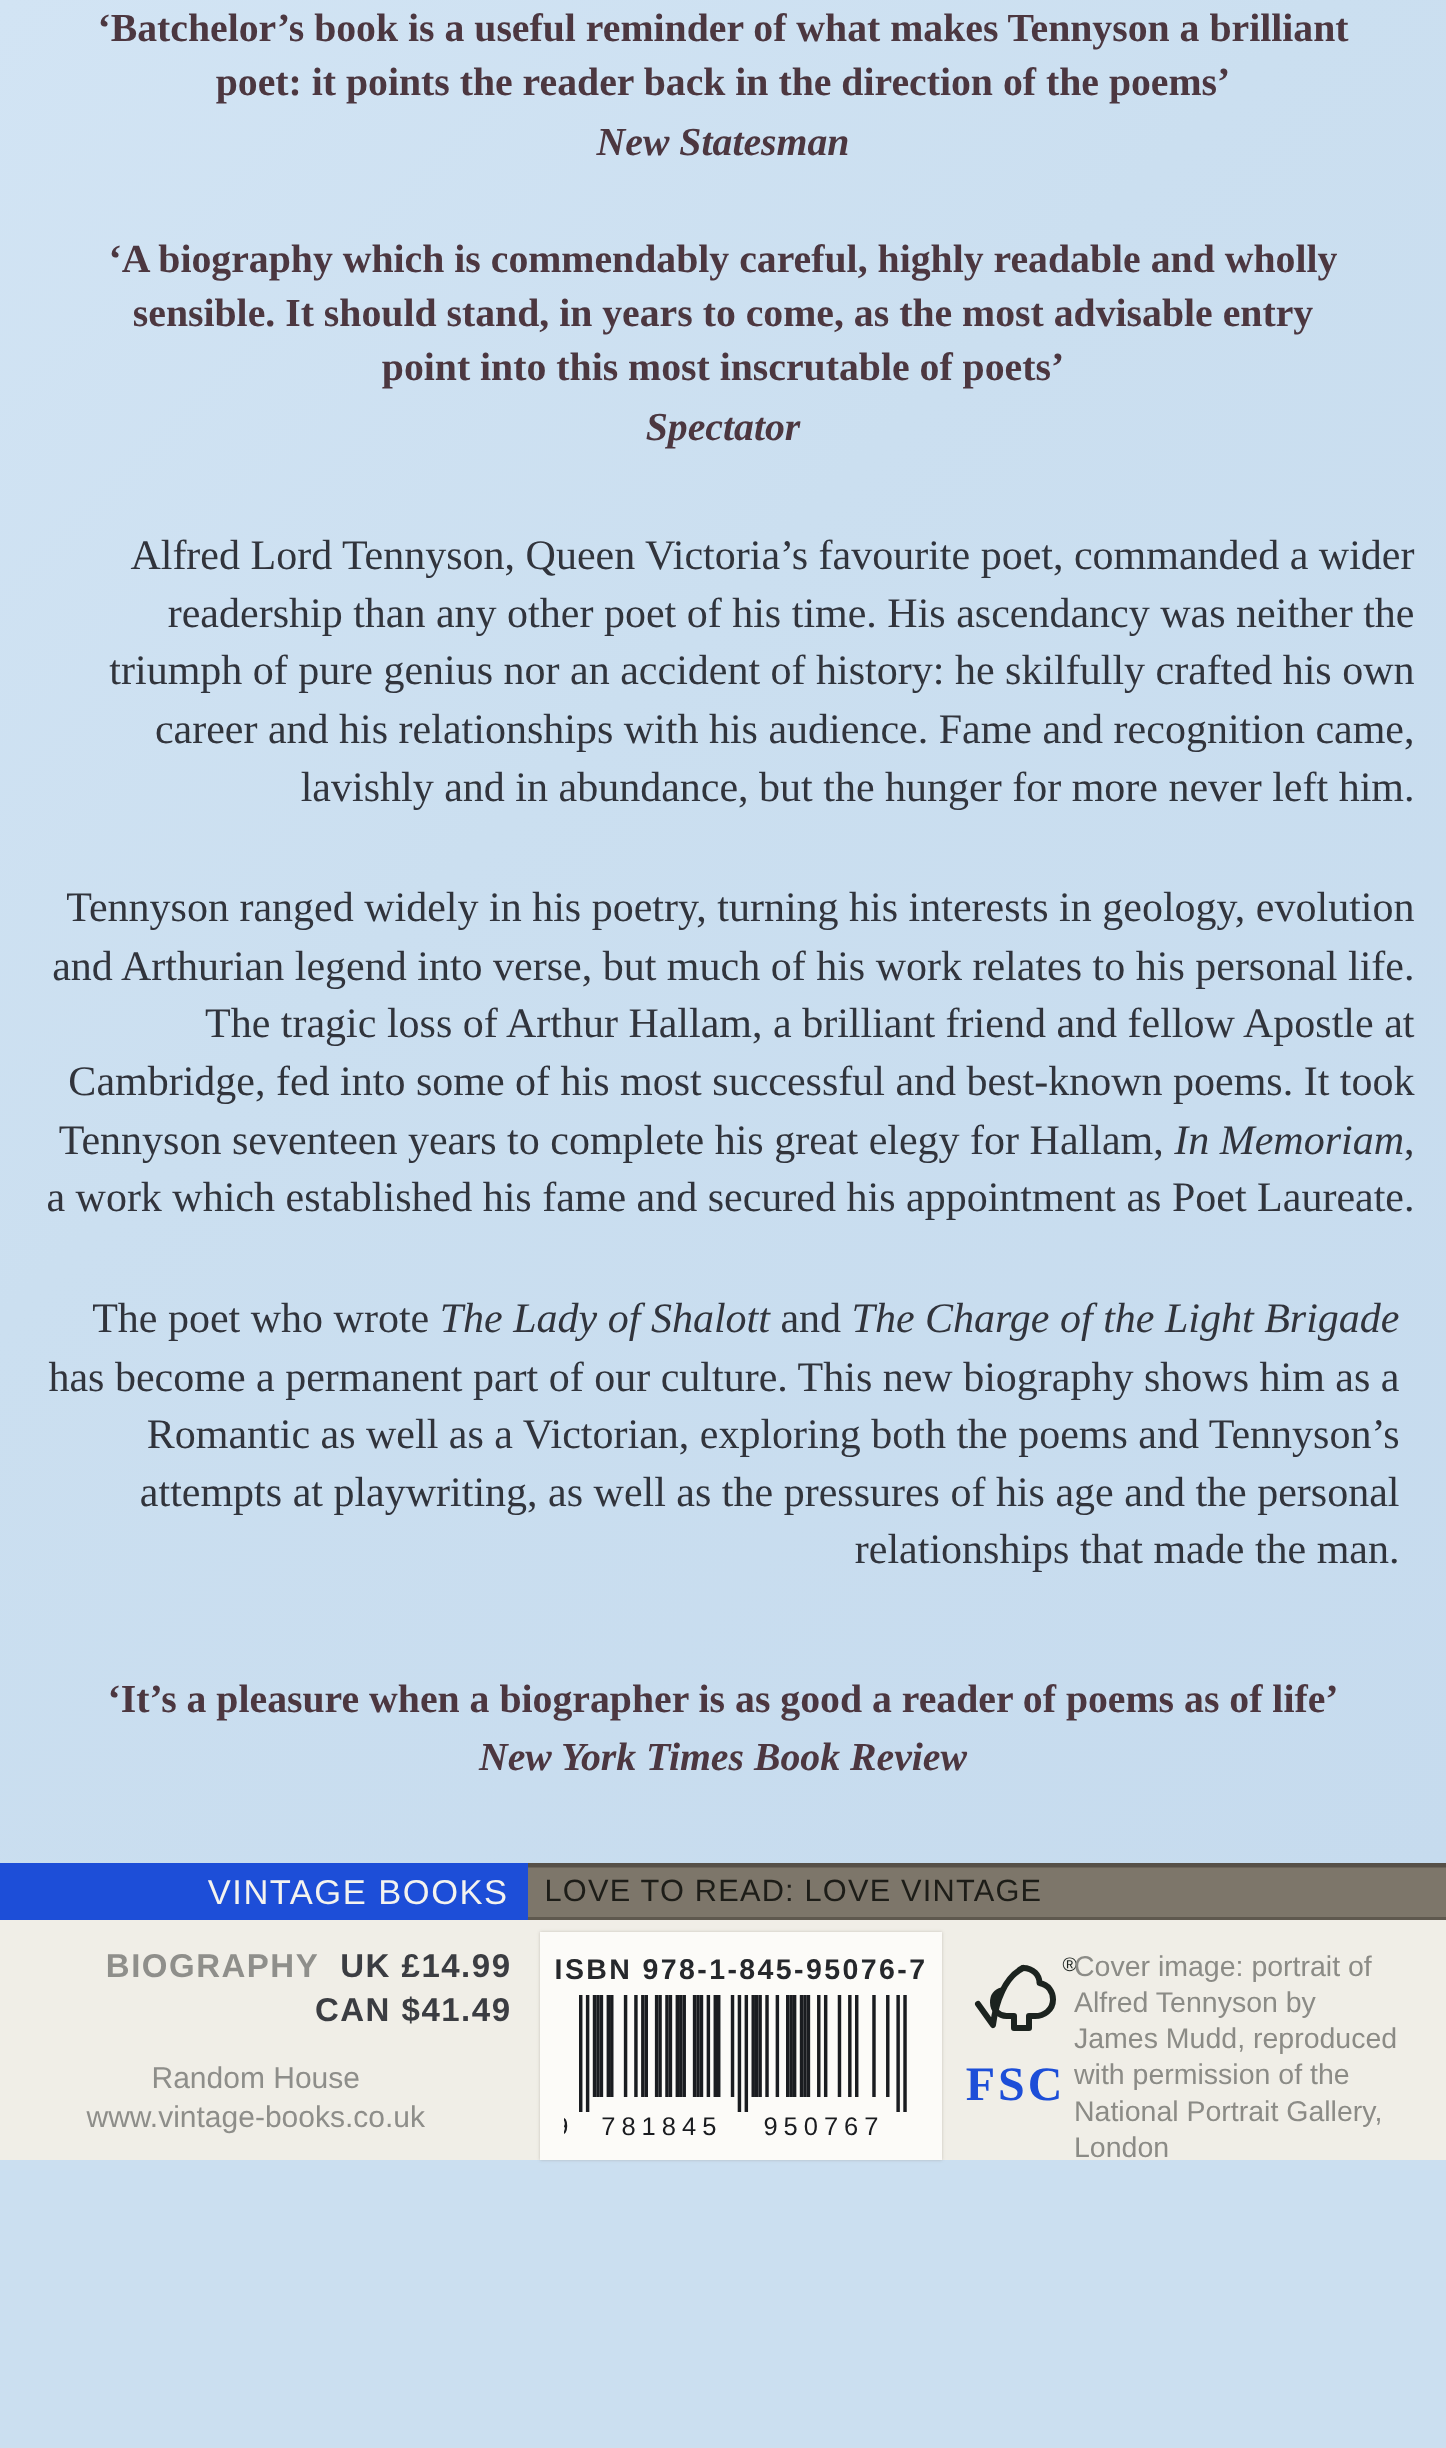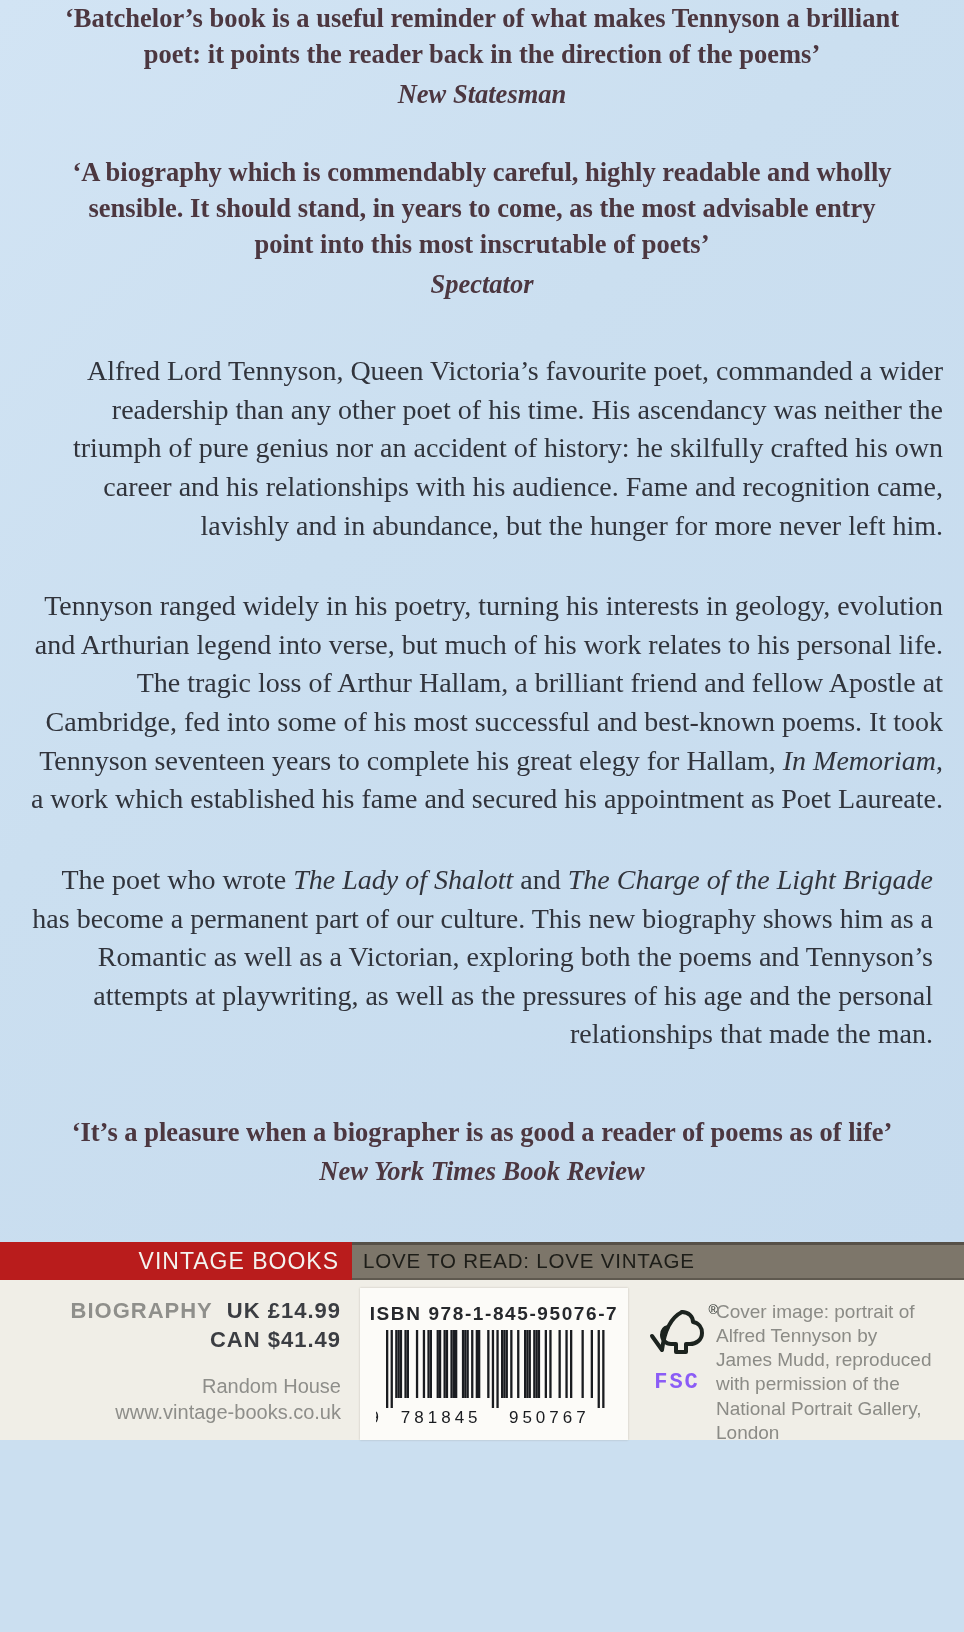--- a/index.html
+++ b/index.html
@@ -23,54 +23,54 @@
     color:#31343c;font-size:28px;line-height:1.38;font-weight:normal;
     max-width:922px;margin:12px auto 42px;text-align:right;
   }
   .para .it{font-style:italic;}
   .p3{max-width:902px;margin-bottom:60px;}
   .q3{margin-bottom:34px;}
   .q3 .qtext,.q4 .qtext{max-width:880px;}
 
   .brandbar{height:38px;display:flex;width:100%;}
   .brand-left{
-    width:352px;background:#b91c1c;color:#f4f3ef;box-sizing:border-box;
+    width:352px;background:#1d4ed8;color:#f4f3ef;box-sizing:border-box;
     display:flex;align-items:center;justify-content:flex-end;padding-right:13px;
     font-family:"Liberation Sans",sans-serif;font-size:23px;letter-spacing:1px;
   }
   .brand-right{
     flex:1;background:#7d766a;color:#1d1d18;box-sizing:border-box;
     display:flex;align-items:center;padding-left:11px;
     font-family:"Liberation Sans",sans-serif;font-size:20.5px;letter-spacing:0.8px;
     box-shadow:inset 0 3px 0 rgba(40,36,30,.45), inset 0 -2px 0 rgba(40,36,30,.35);
   }
 
   .footer{
     height:160px;background:#f0eee7;position:relative;
     font-family:"Liberation Sans",sans-serif;
   }
   .pricing{position:absolute;top:18px;left:0;width:341px;text-align:right;}
   .cat-line{font-size:22px;font-weight:bold;letter-spacing:1px;color:#3b3d42;}
   .cat-line .category{color:#8f8f8b;margin-right:14px;}
   .price-can{font-size:22px;font-weight:bold;letter-spacing:1px;color:#3b3d42;margin-top:3px;}
-  .pub-block{margin-top:20px;color:#8e8e8a;font-size:20px;line-height:1.3;}
+  .pub-block{margin-top:20px;color:#8e8e8a;font-size:20px;line-height:1.3;text-align:center;}
 
   .barcode-box{
     position:absolute;left:360px;top:8px;width:268px;height:152px;
     background:#fcfbf8;text-align:center;box-shadow:0 0 2px rgba(120,115,100,.35);
   }
   .isbn{font-size:19px;font-weight:bold;color:#26282c;letter-spacing:1.6px;margin-top:15px;}
   .barcode-svg-wrap{margin-top:5px;}
 
   .fsc{position:absolute;left:634px;top:24px;width:86px;text-align:center;color:#1c231f;}
   .fsc .tree-wrap{position:relative;display:inline-block;}
   .fsc .regmark{position:absolute;top:-2px;right:-12px;font-size:13px;color:#1c231f;}
   .fsc-label{
-    font-family:Liberation Mono, monospace;font-weight:bold;
-    font-size:22px;letter-spacing:2px;margin-top:2px;color:#8b5cf6;
+    font-family:Liberation Serif, serif;font-weight:bold;
+    font-size:32px;letter-spacing:2px;margin-top:2px;color:#1d4ed8;
   }
   .credit{
     position:absolute;left:716px;top:20px;width:220px;
     font-size:19px;line-height:1.27;color:#8b8b86;
   }
 </style>
 </head>
 <body>
 
 <div class="page">

